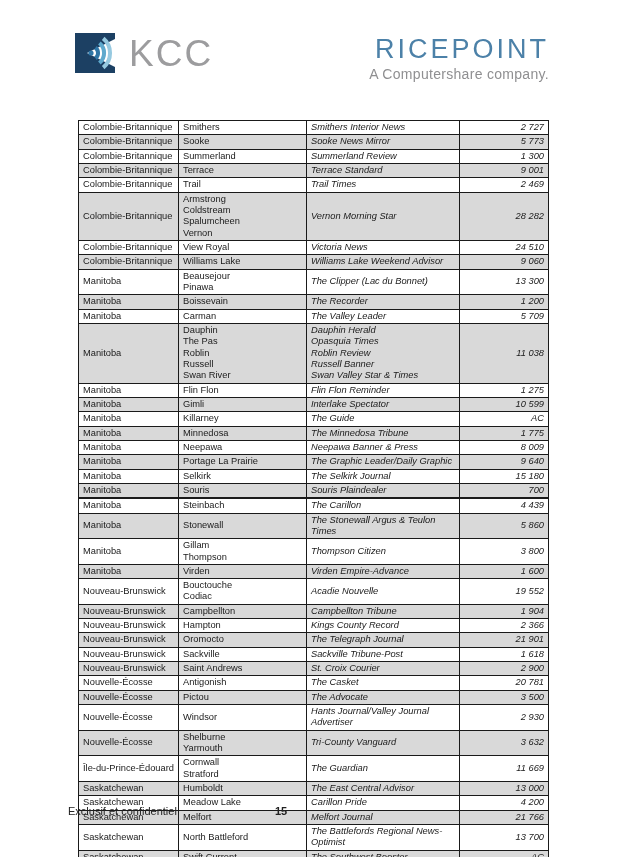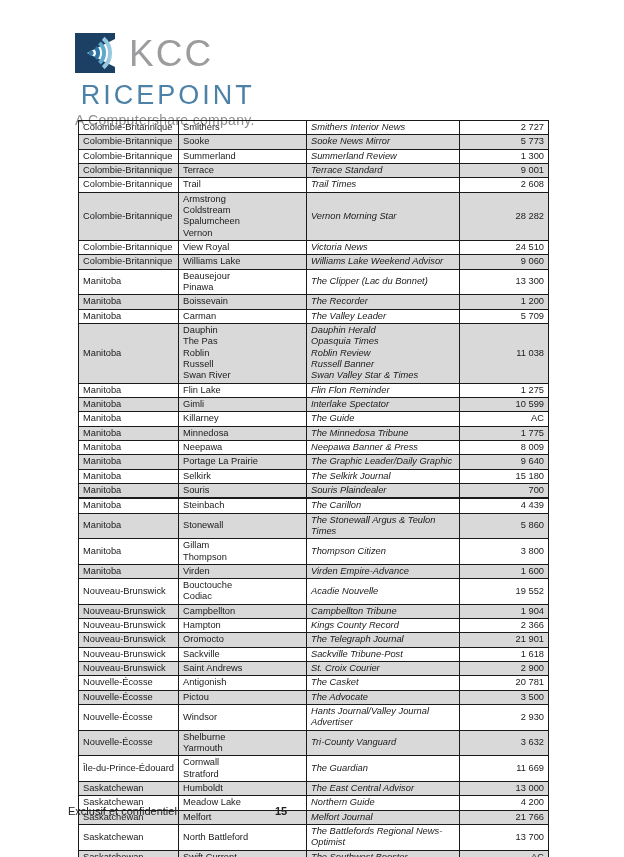--- a/index.html
+++ b/index.html
@@ -15,21 +15,20 @@
 
   
   .header {
     position: absolute;
     left: 75px;
     top: 30px;
     width: 474px;
     display: flex;
     justify-content: space-between;
     align-items: flex-start;
-    flex-direction: column;
   }
   .kcc-logo { display: flex; align-items: center; }
   .kcc-mark { width: 46px; height: 46px; }
   .kcc-text {
     font-size: 37px;
     line-height: 1;
     color: #9c9c9e;
     letter-spacing: 2px;
     margin-left: 8px;
     font-weight: 400;
@@ -67,21 +66,21 @@
   table.circ td {
     border: 1px solid #1a1a1a;
     padding: 1px 4px;
     vertical-align: middle;
     overflow: hidden;
   }
   table.circ tr:nth-child(even) { background: #d9d9d9; }
   table.circ tr.thick-after td { border-bottom-width: 2px; }
   .city-cell, .paper-cell { white-space: pre-line; }
   .paper-cell { font-style: italic; }
-  .count-cell { text-align: right; }
+  .count-cell { text-align: right; font-style: italic; }
 
   
   .footer {
     position: absolute;
     left: 68px;
     top: 805px;
     width: 470px;
     font-size: 11px;
     color: #222222;
   }
@@ -149,21 +148,21 @@
     <td class="province-cell">Colombie-Britannique</td>
     <td class="city-cell">Terrace</td>
     <td class="paper-cell">Terrace Standard</td>
     <td class="count-cell">9 001</td>
   </tr>
 
   <tr>
     <td class="province-cell">Colombie-Britannique</td>
     <td class="city-cell">Trail</td>
     <td class="paper-cell">Trail Times</td>
-    <td class="count-cell">2 608</td>
+    <td class="count-cell">2 469</td>
   </tr>
 
   <tr>
     <td class="province-cell">Colombie-Britannique</td>
     <td class="city-cell">Armstrong
 Coldstream
 Spalumcheen
 Vernon</td>
     <td class="paper-cell">Vernon Morning Star</td>
     <td class="count-cell">28 282</td>
@@ -215,21 +214,21 @@
     <td class="paper-cell">Dauphin Herald
 Opasquia Times
 Roblin Review
 Russell Banner
 Swan Valley Star &amp; Times</td>
     <td class="count-cell">11 038</td>
   </tr>
 
   <tr>
     <td class="province-cell">Manitoba</td>
-    <td class="city-cell">Flin Lake</td>
+    <td class="city-cell">Flin Flon</td>
     <td class="paper-cell">Flin Flon Reminder</td>
     <td class="count-cell">1 275</td>
   </tr>
 
   <tr>
     <td class="province-cell">Manitoba</td>
     <td class="city-cell">Gimli</td>
     <td class="paper-cell">Interlake Spectator</td>
     <td class="count-cell">10 599</td>
   </tr>
@@ -388,21 +387,21 @@
   <tr>
     <td class="province-cell">Saskatchewan</td>
     <td class="city-cell">Humboldt</td>
     <td class="paper-cell">The East Central Advisor</td>
     <td class="count-cell">13 000</td>
   </tr>
 
   <tr>
     <td class="province-cell">Saskatchewan</td>
     <td class="city-cell">Meadow Lake</td>
-    <td class="paper-cell">Northern Guide</td>
+    <td class="paper-cell">Carillon Pride</td>
     <td class="count-cell">4 200</td>
   </tr>
 
   <tr>
     <td class="province-cell">Saskatchewan</td>
     <td class="city-cell">Melfort</td>
     <td class="paper-cell">Melfort Journal</td>
     <td class="count-cell">21 766</td>
   </tr>
 

